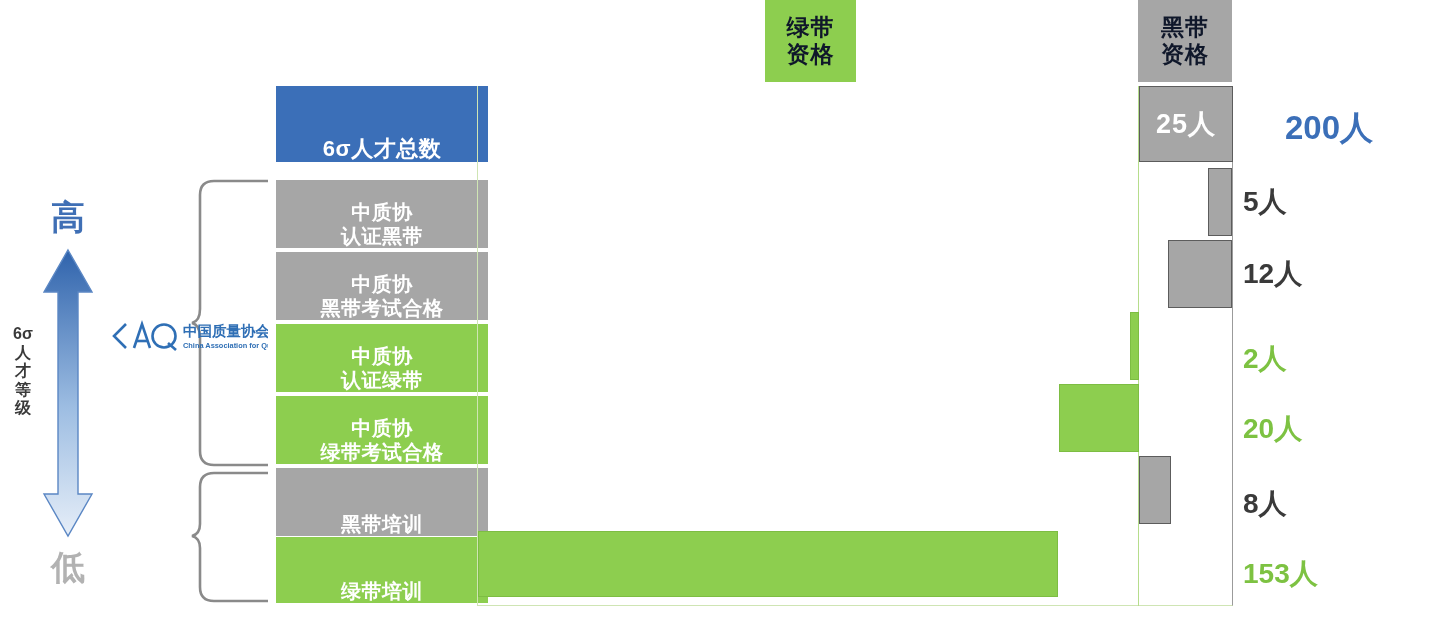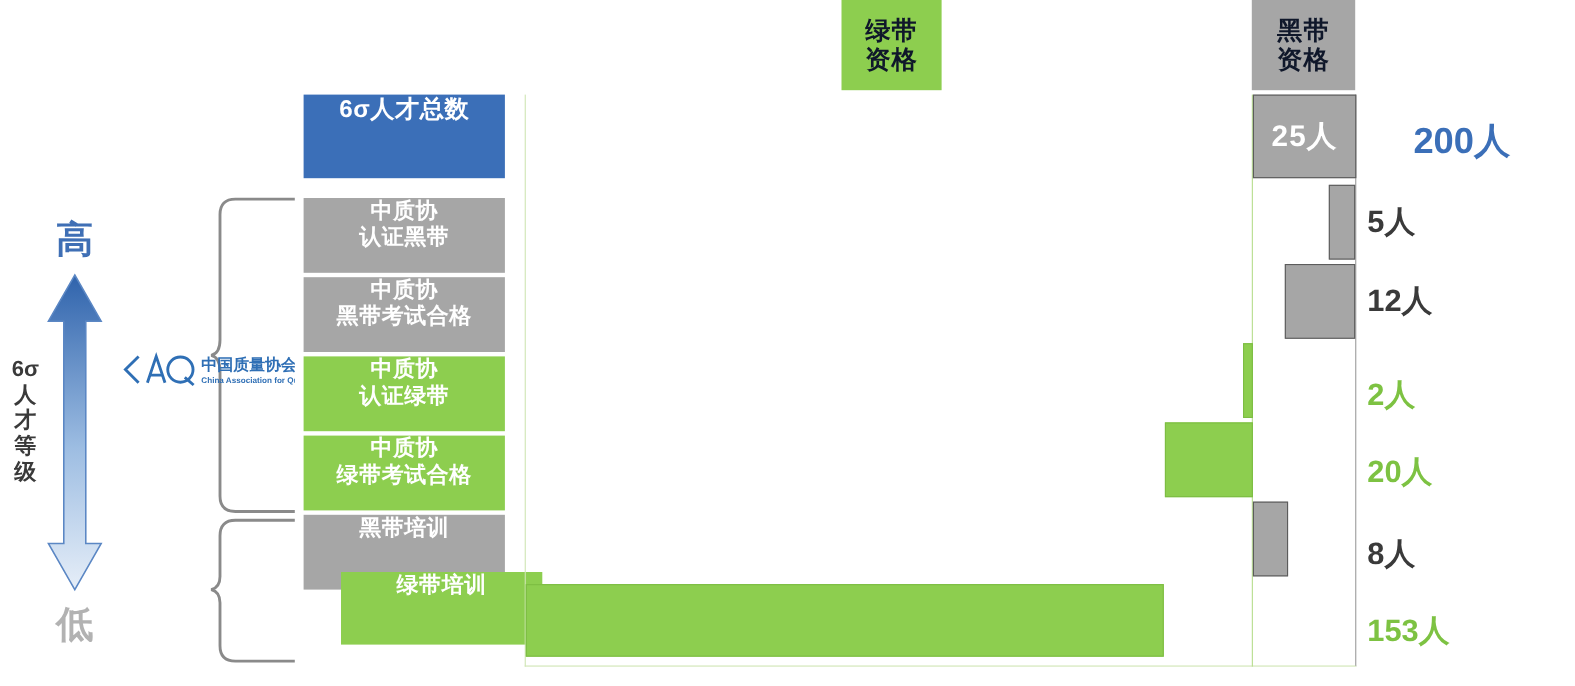--- a/index.html
+++ b/index.html
@@ -8,38 +8,38 @@
     font-family:"Liberation Sans","DejaVu Sans",sans-serif;
     overflow:hidden;position:relative;
   }
   .stage{position:absolute;left:0;top:0;width:1432px;height:624px;}
   .abs{position:absolute;}
 
   
   .axis-hi{left:30px;top:195px;width:76px;text-align:center;font-size:34px;font-weight:bold;color:#3f6fb5;}
   .axis-lo{left:30px;top:545px;width:76px;text-align:center;font-size:34px;font-weight:bold;color:#b2b2b2;}
   .axis-arrow{left:42px;top:248px;width:52px;height:290px;}
-  .axis-vtext{left:8px;top:325px;width:30px;text-align:center;font-size:20px;font-weight:bold;color:#3a3a3a;line-height:1.16;}
+  .axis-vtext{left:8px;top:325px;width:30px;text-align:center;font-size:16px;font-weight:bold;color:#3a3a3a;line-height:1.16;}
   .axis-vtext span{display:block;}
 
   
   .bracket{stroke:#8a8a8a;stroke-width:2.6;fill:none;}
   .logo-caq{left:110px;top:316px;width:158px;height:40px;}
   .logo-ahr{left:125px;top:505px;width:140px;height:46px;display:flex;align-items:center;gap:9px;}
   .ahr-name{font-size:25px;font-weight:bold;color:#111;letter-spacing:-0.6px;font-family:"Liberation Sans",sans-serif;}
 
   
   .cap{position:absolute;top:0;height:82px;display:flex;flex-direction:column;align-items:center;justify-content:center;
        color:#0f172a;font-size:23px;font-weight:bold;line-height:1.18;letter-spacing:1px;}
   .cap span{display:block;}
   .cap-green{left:765px;width:91px;background:#8DCE4F;}
   .cap-gray{left:1138px;width:94px;background:#A6A6A6;}
 
   
-  .lbl{position:absolute;left:276px;width:183px;display:flex;flex-direction:column;align-items:center;justify-content:flex-start;
+  .lbl{position:absolute;left:276px;width:212px;display:flex;flex-direction:column;align-items:center;justify-content:flex-end;
        color:#fff;font-weight:bold;line-height:1.2;text-align:center;letter-spacing:.5px;}
   .lbl span{display:block;}
   .lbl.blue{background:#3B6FB8;font-size:22px;}
   .lbl.gray{background:#A6A6A6;font-size:20px;}
   .lbl.green{background:#8DCE4F;font-size:20px;}
 
   
   .plot{position:absolute;left:477px;top:86px;width:756px;height:520px;}
   .plot-frame{position:absolute;left:0;top:0;width:100%;height:100%;
               border-left:1px solid #cfe5b4;border-right:1px solid #9b9b9b;border-bottom:1px solid #cfe5b4;box-sizing:border-box;}
@@ -139,21 +139,21 @@
 
   <div class="lbl green" style="top:396px;height:68px;">
     <span>中质协</span>
     <span>绿带考试合格</span>
   </div>
 
   <div class="lbl gray" style="top:468px;height:68px;">
     <span>黑带培训</span>
   </div>
 
-  <div class="lbl green" style="top:520px;height:66px;margin-left:34px;">
+  <div class="lbl green" style="top:537px;height:66px;">
     <span>绿带培训</span>
   </div>
 
   <div class="plot">
     <div class="plot-frame"></div>
     <div class="divider" style="left:661px;"></div>
 
     <div class="bar gray" style="left:662px;top:0px;width:94px;height:76px;">
       <div class="bar-text">25人</div>
     </div>

